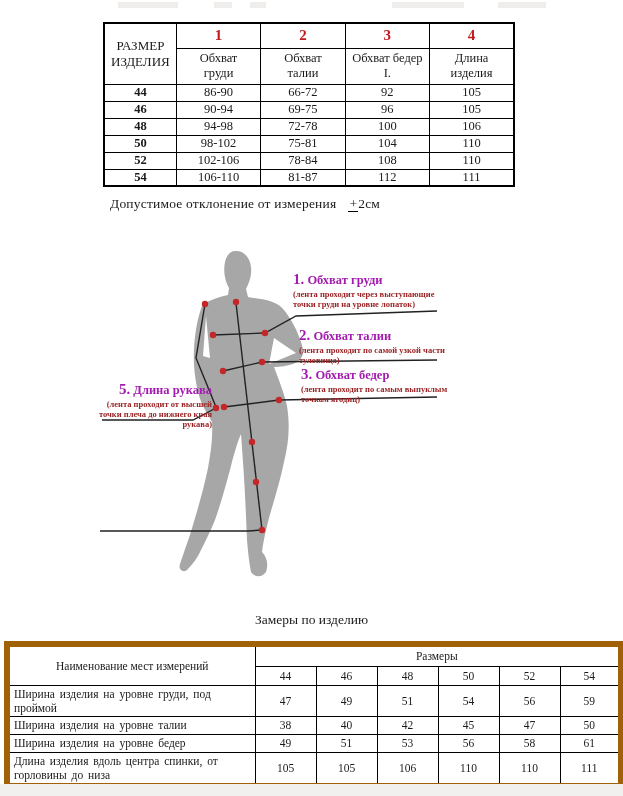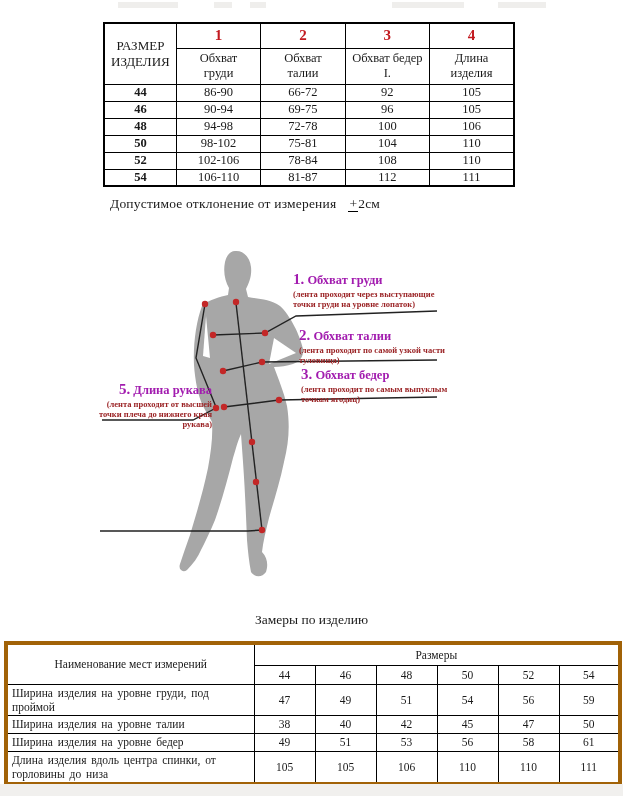--- a/index.html
+++ b/index.html
@@ -43,21 +43,21 @@
   .ann3 { left:290px; top:366px; width:165px;margin-left:11px; }
   .ann5 { left:92px;  top:353px; width:120px; }
   .ann4 { left:98px;  top:480px; width:144px; }
 
   
   .m-title { position:absolute; left:0; top:612px; width:623px; text-align:center;
              font-weight:normal; font-size:13.5px; }
   .t2 {
     position:absolute; left:4px; top:641px;
     width:615px; table-layout:fixed;
-    border:4px solid #a16207; font-size:11.5px;
+    border:6px solid #a16207; font-size:11.5px;
   }
   .t2 td { border:1.5px solid #000; text-align:center; vertical-align:middle; padding:1px 2px; line-height:14px; }
   .t2 .name-h { text-align:center; line-height:1.25; }
   .t2 .razm { height:22px; }
   .t2 .sz td { height:19px; }
   .t2 .lbl { text-align:left; padding-left:4px; word-spacing:2px; }
   .t2 .r1 td, .t2 .r4 td { height:30px; }
   .t2 .r2 td, .t2 .r3 td { height:18px; }
 
   .bottom-strip { position:absolute; left:0; bottom:0; width:623px; height:12px; background:#f1f0ee; }

